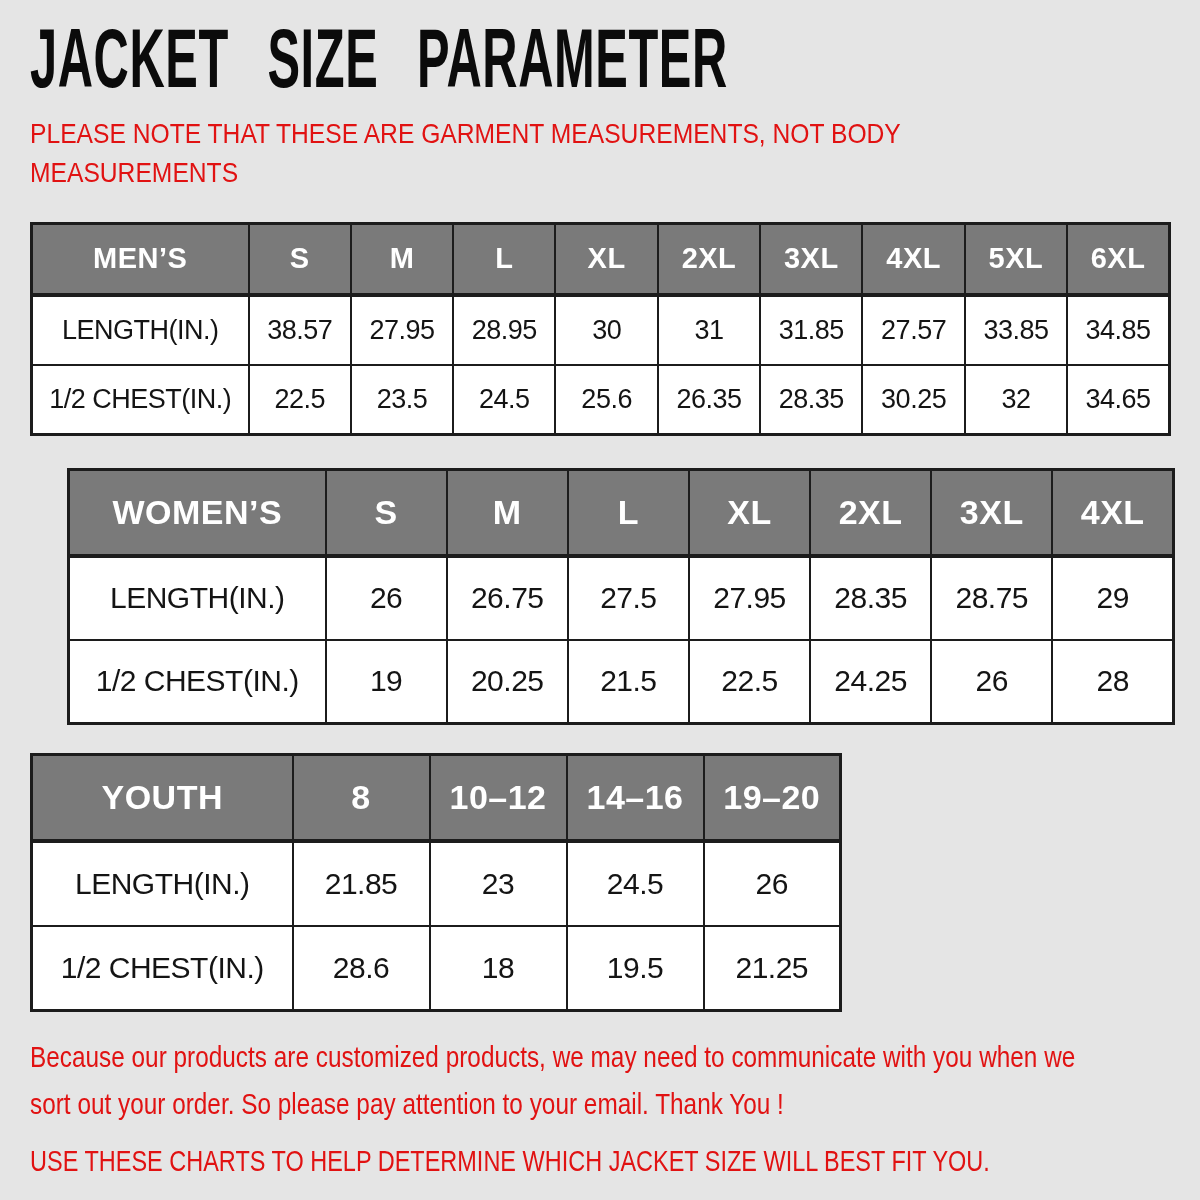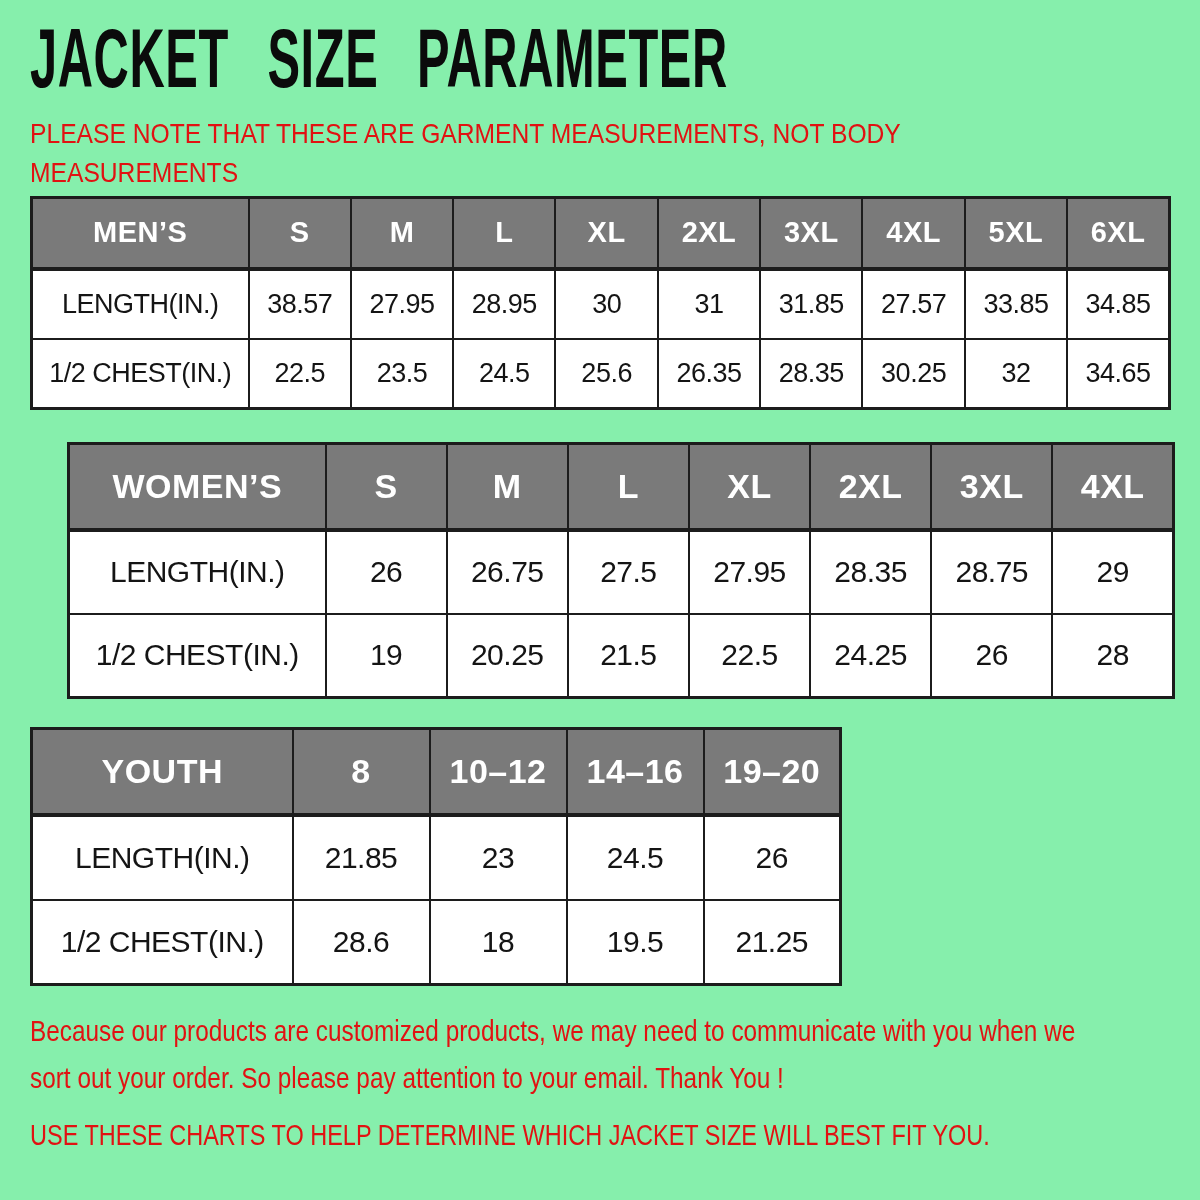--- a/index.html
+++ b/index.html
@@ -1,21 +1,21 @@
 <!DOCTYPE html>
 <html><head>
 <meta charset="utf-8">
 <style>
   * { margin: 0; padding: 0; box-sizing: border-box; }
   html, body { background: #ffffff; }
   #page {
     position: relative;
     width: 1200px;
     height: 1200px;
-    background: #86efac;
+    background: #e5e5e5;
     overflow: hidden;
     font-family: "Liberation Sans", sans-serif;
   }
   
   #main-title {
     margin: 26px 0 0 30px;
     font-size: 80px;
     line-height: 64px;
     font-weight: bold;
     color: #0b0b0b;
@@ -31,21 +31,21 @@
     width: 1070px;
     font-size: 28px;
     line-height: 39px;
     color: #e11212;
     font-weight: normal;
     transform: scale(0.88, 1);
     transform-origin: 0 0;
   }
   
   .table-wrap { margin-left: 30px; }
-  #mens-table-wrap   { margin-top: 4px; }
+  #mens-table-wrap   { margin-top: 30px; }
   #womens-table-wrap { margin-top: 32px; padding-left: 37px; }
   #youth-table-wrap  { margin-top: 28px; }
   table {
     border-collapse: collapse;
     table-layout: fixed;
     background: #ffffff;
   }
   th, td {
     border: 2px solid #1c1c1c;
     text-align: center;

